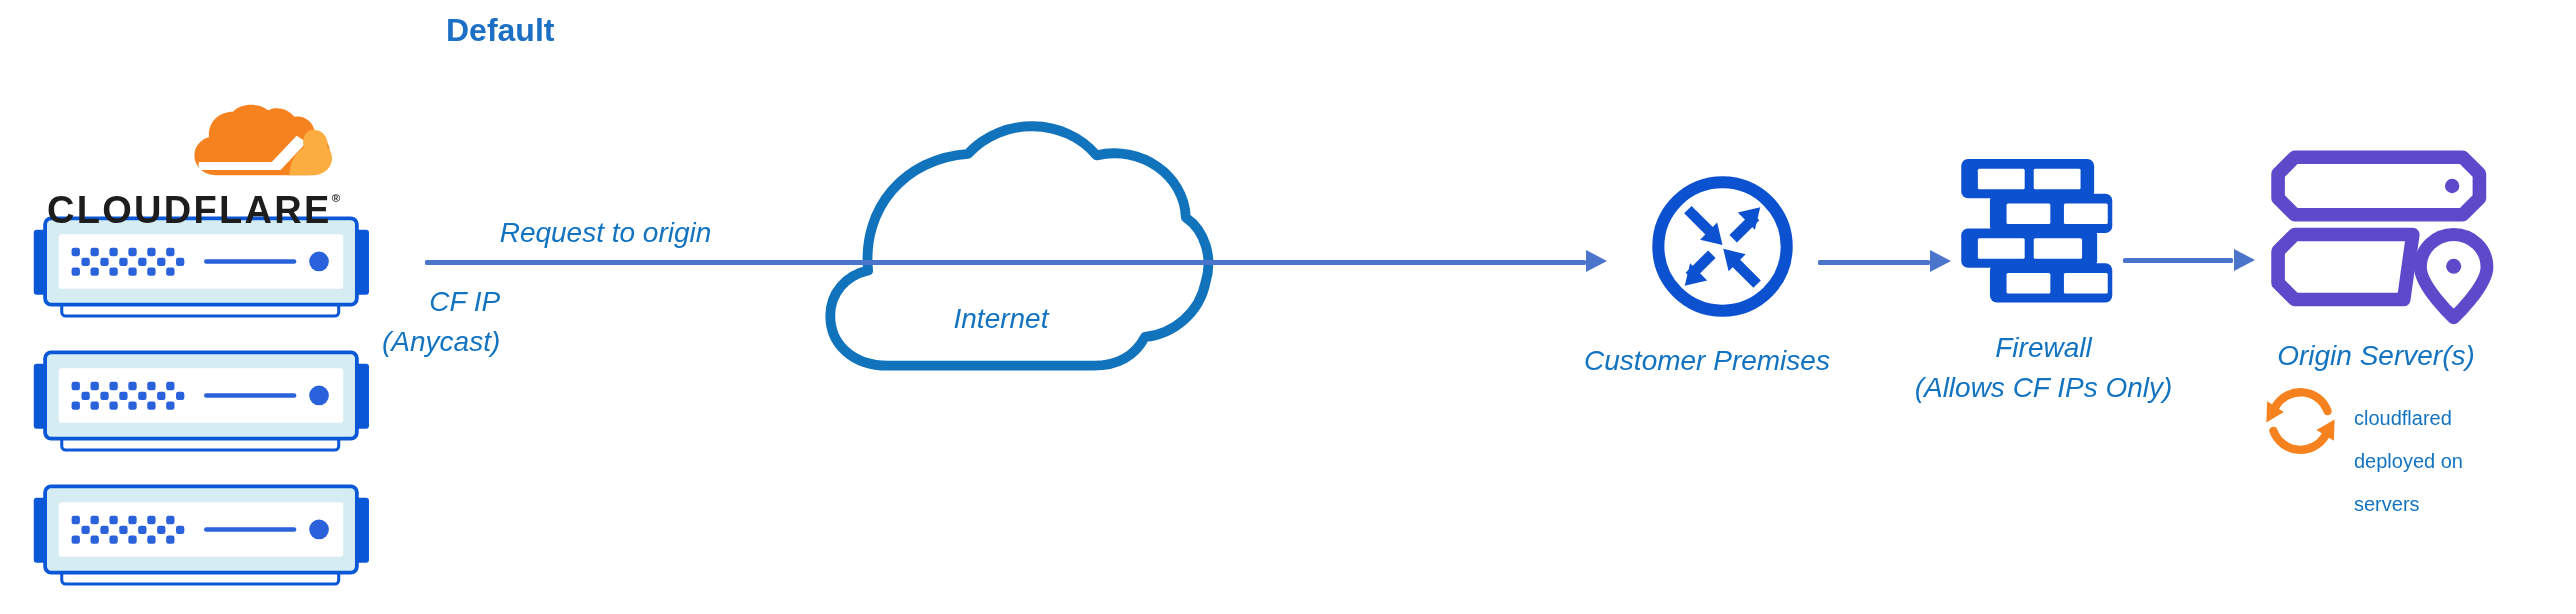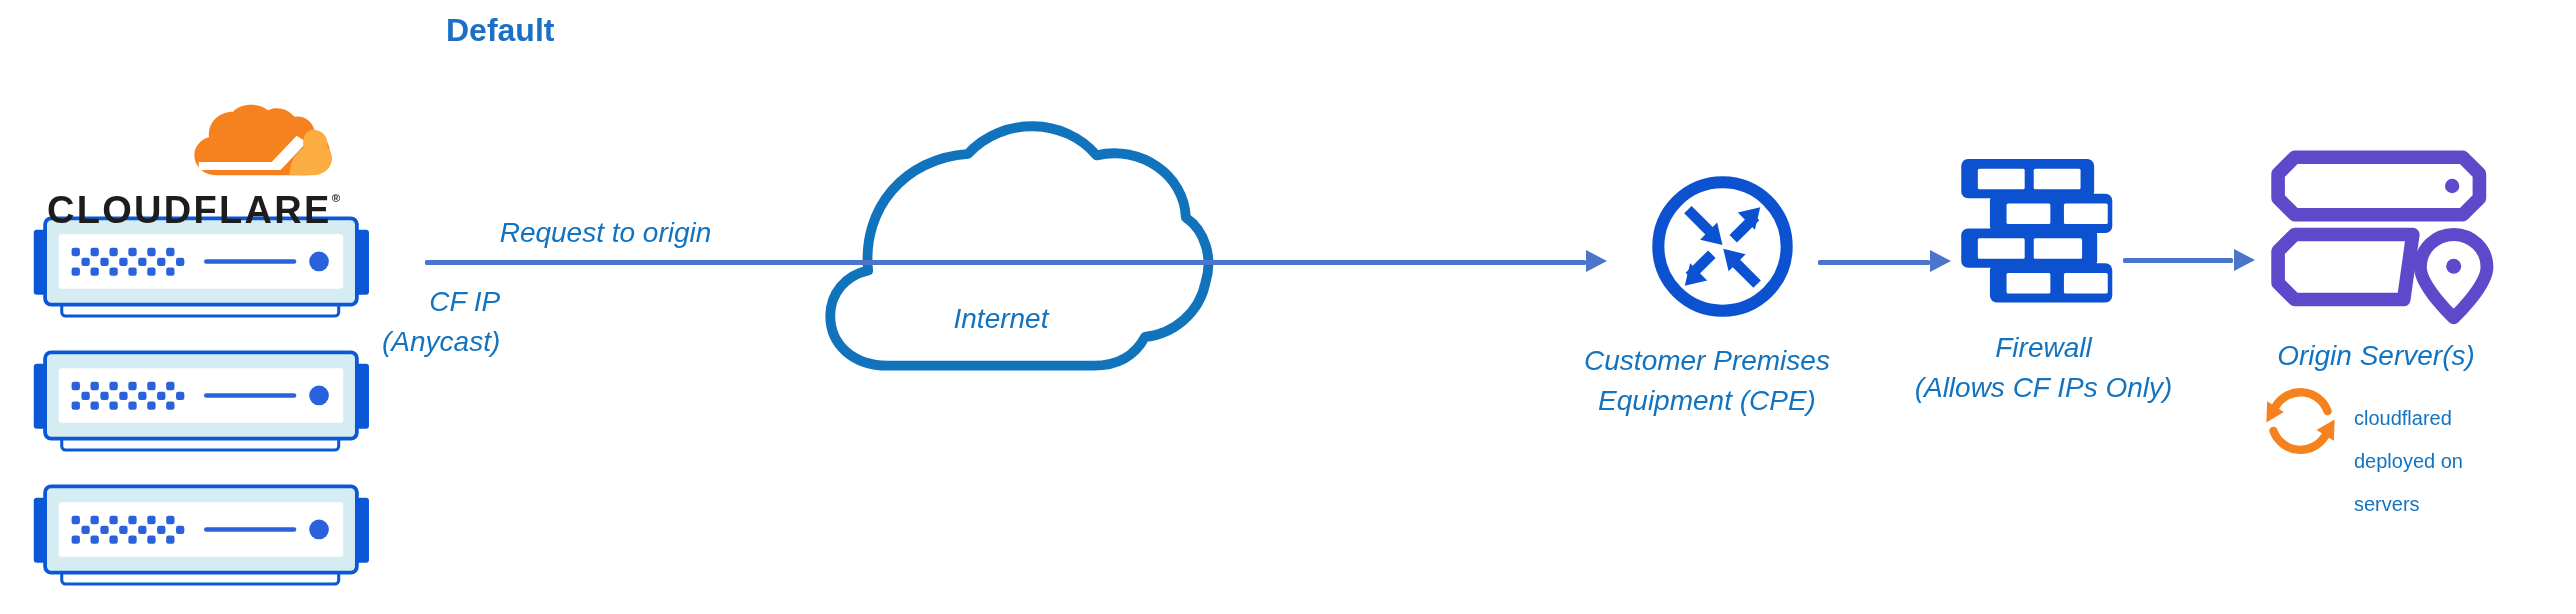--- a/index.html
+++ b/index.html
@@ -163,21 +163,20 @@
     <polygon points="150,48 142.9,77.7 120.3,55.1"></polygon>
     <rect x="108" y="68" width="42" height="14" transform="rotate(-45 129 75)"></rect>
     <polygon points="50,152 79.7,144.9 57.1,122.3"></polygon>
     <rect x="50" y="118" width="42" height="14" transform="rotate(-45 71 125)"></rect>
     <polygon points="101,103 108.1,132.7 130.7,110.1"></polygon>
     <rect x="110" y="128" width="42" height="14" transform="rotate(45 131 135)"></rect>
   </g>
 </svg>
 <div class="abs lbl ctr" style="left:1533px;top:341px;width:348px;">
   <div>Customer Premises</div>
-  <div>Equipment (CPE)</div>
 </div>
 
 <div class="abs connector" style="left:1818px;top:260px;width:112px;"></div>
 <div class="abs arrowhead" style="left:1930px;top:250px;"></div>
 
 <svg class="abs icon" style="left:1955px;top:156px;" width="162" height="148" viewBox="0 0 214 196">
   <g class="f-icon">
     <rect x="8" y="4" width="176" height="52" rx="9"></rect>
     <rect x="46" y="50" width="162" height="52" rx="9"></rect>
     <rect x="8" y="96" width="180" height="52" rx="9"></rect>

